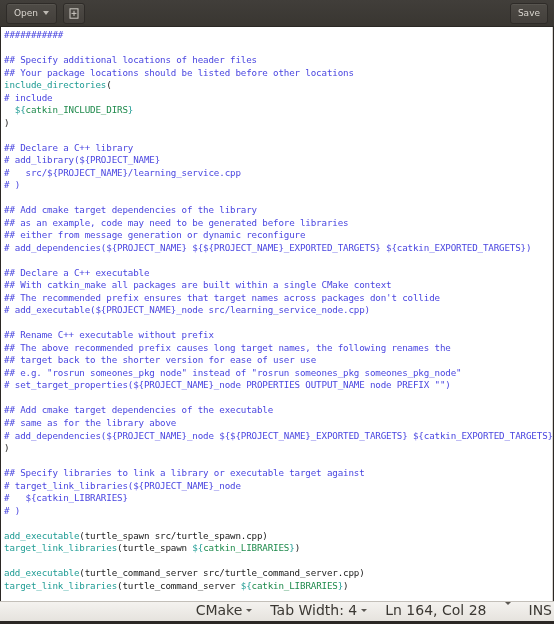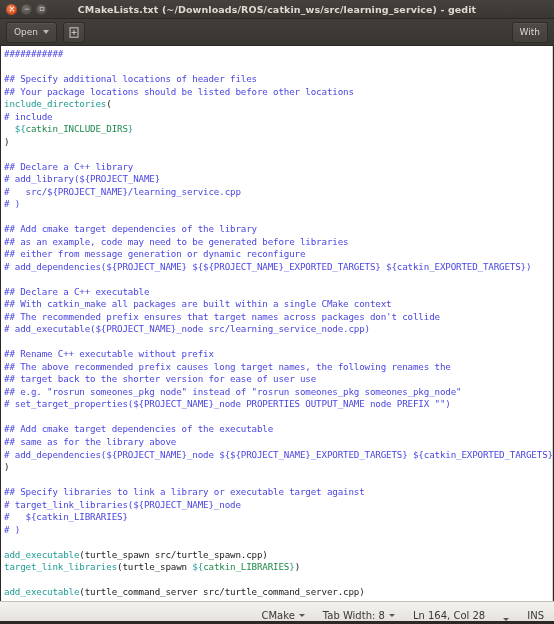--- a/index.html
+++ b/index.html
@@ -145,24 +145,24 @@
     background: #d8d4cf;
   }
 
   
   .statusbar {
     height: 19px;
     min-height: 19px;
     background: linear-gradient(to bottom, #f4f2ef 0%, #e6e3de 100%);
     border-top: 1px solid #c3bfb9;
     display: flex;
-    align-items: flex-end;
-    font-size: 10px;
+    align-items: flex-start;
+    font-size: 14px;
     color: #3b3833;
-    padding: 0 8px;
+    padding: 0 0;
   }
   .sb-spacer { flex: 1; }
   .sb-item {
     display: flex;
     align-items: center;
     gap: 4px;
     padding: 0 9px;
     white-space: nowrap;
     cursor: default;
   }
@@ -176,73 +176,53 @@
   .bottom-edge {
     height: 3px;
     background: #2b2825;
   }
 </style>
 </head>
 <body>
 
 <div class="window">
 
-  <div class="titlebar">
-    <div class="wbtns">
-      <div class="wbtn close">
-        <svg width="6" height="6" viewBox="0 0 6 6" aria-hidden="true">
-          <path d="M1.2 1.2 L4.8 4.8 M4.8 1.2 L1.2 4.8" stroke="#fdece4" stroke-width="1.1" stroke-linecap="round"></path>
-        </svg>
-      </div>
-      <div class="wbtn min">
-        <svg width="6" height="6" viewBox="0 0 6 6" aria-hidden="true">
-          <path d="M1.2 3.2 L4.8 3.2" stroke="#b9b5af" stroke-width="1" stroke-linecap="round"></path>
-        </svg>
-      </div>
-      <div class="wbtn max">
-        <svg width="6" height="6" viewBox="0 0 6 6" aria-hidden="true">
-          <rect x="1.2" y="1.4" width="3.6" height="3.2" fill="none" stroke="#b9b5af" stroke-width="0.9"></rect>
-        </svg>
-      </div>
-    </div>
-    <div class="title-text">CMakeLists.txt (~/Downloads/ROS/catkin_ws/src/learning_service) - gedit</div>
-  </div>
 
   <div class="toolbar">
     <div class="tb-btn">
       <span>Open</span>
       <span class="caret"></span>
     </div>
     <div class="tb-btn icon-only">
       <span class="doc-icon">
         <svg width="10" height="11" viewBox="0 0 10 11" aria-hidden="true">
           <rect x="1" y="0.8" width="8" height="9.4" fill="none" stroke="#cdc9c3" stroke-width="1"></rect>
           <path d="M5 3.2 L5 7.6 M2.9 5.4 L7.1 5.4" stroke="#cdc9c3" stroke-width="1" stroke-linecap="round"></path>
         </svg>
       </span>
     </div>
     <div class="spacer"></div>
     <div class="tb-btn">
-      <span>With</span>
+      <span>Save</span>
     </div>
   </div>
 
   <div class="editor-wrap">
     <div class="code" id="code-view"><span class="ln"><span class="c">###########</span></span><span class="ln">&nbsp;</span><span class="ln"><span class="c">## Specify additional locations of header files</span></span><span class="ln"><span class="c">## Your package locations should be listed before other locations</span></span><span class="ln"><span class="fn">include_directories</span><span class="pl">(</span></span><span class="ln"><span class="c"># include</span></span><span class="ln"><span class="pl">  </span><span class="fn">${</span><span class="vr">catkin_INCLUDE_DIRS</span><span class="fn">}</span></span><span class="ln"><span class="pl">)</span></span><span class="ln">&nbsp;</span><span class="ln"><span class="c">## Declare a C++ library</span></span><span class="ln"><span class="c"># add_library(${PROJECT_NAME}</span></span><span class="ln"><span class="c">#   src/${PROJECT_NAME}/learning_service.cpp</span></span><span class="ln"><span class="c"># )</span></span><span class="ln">&nbsp;</span><span class="ln"><span class="c">## Add cmake target dependencies of the library</span></span><span class="ln"><span class="c">## as an example, code may need to be generated before libraries</span></span><span class="ln"><span class="c">## either from message generation or dynamic reconfigure</span></span><span class="ln"><span class="c"># add_dependencies(${PROJECT_NAME} ${${PROJECT_NAME}_EXPORTED_TARGETS} ${catkin_EXPORTED_TARGETS})</span></span><span class="ln">&nbsp;</span><span class="ln"><span class="c">## Declare a C++ executable</span></span><span class="ln"><span class="c">## With catkin_make all packages are built within a single CMake context</span></span><span class="ln"><span class="c">## The recommended prefix ensures that target names across packages don't collide</span></span><span class="ln"><span class="c"># add_executable(${PROJECT_NAME}_node src/learning_service_node.cpp)</span></span><span class="ln">&nbsp;</span><span class="ln"><span class="c">## Rename C++ executable without prefix</span></span><span class="ln"><span class="c">## The above recommended prefix causes long target names, the following renames the</span></span><span class="ln"><span class="c">## target back to the shorter version for ease of user use</span></span><span class="ln"><span class="c">## e.g. "rosrun someones_pkg node" instead of "rosrun someones_pkg someones_pkg_node"</span></span><span class="ln"><span class="c"># set_target_properties(${PROJECT_NAME}_node PROPERTIES OUTPUT_NAME node PREFIX "")</span></span><span class="ln">&nbsp;</span><span class="ln"><span class="c">## Add cmake target dependencies of the executable</span></span><span class="ln"><span class="c">## same as for the library above</span></span><span class="ln"><span class="c"># add_dependencies(${PROJECT_NAME}_node ${${PROJECT_NAME}_EXPORTED_TARGETS} ${catkin_EXPORTED_TARGETS})</span></span><span class="ln"><span class="pl">)</span></span><span class="ln">&nbsp;</span><span class="ln"><span class="c">## Specify libraries to link a library or executable target against</span></span><span class="ln"><span class="c"># target_link_libraries(${PROJECT_NAME}_node</span></span><span class="ln"><span class="c">#   ${catkin_LIBRARIES}</span></span><span class="ln"><span class="c"># )</span></span><span class="ln">&nbsp;</span><span class="ln"><span class="fn">add_executable</span><span class="pl">(turtle_spawn src/turtle_spawn.cpp)</span></span><span class="ln"><span class="fn">target_link_libraries</span><span class="pl">(turtle_spawn </span><span class="fn">${</span><span class="vr">catkin_LIBRARIES</span><span class="fn">}</span><span class="pl">)</span></span><span class="ln">&nbsp;</span><span class="ln"><span class="fn">add_executable</span><span class="pl">(turtle_command_server src/turtle_command_server.cpp)</span></span><span class="ln"><span class="fn">target_link_libraries</span><span class="pl">(turtle_command_server </span><span class="fn">${</span><span class="vr">catkin_LIBRARIES</span><span class="fn">}</span><span class="pl">)</span></span></div>
     <div class="gutter-right"></div>
   </div>
 
   <div class="statusbar">
     <div class="sb-spacer"></div>
     <div class="sb-item">
       <span>CMake</span>
       <span class="sb-caret"></span>
     </div>
     <div class="sb-item">
-      <span>Tab Width: 8</span>
+      <span>Tab Width: 4</span>
       <span class="sb-caret"></span>
     </div>
     <div class="sb-item">
       <span>Ln 164, Col 28</span>
     </div>
     <div class="sb-item">
       <span class="sb-caret"></span>
     </div>
     <div class="sb-item sb-ins">
       <span>INS</span>

